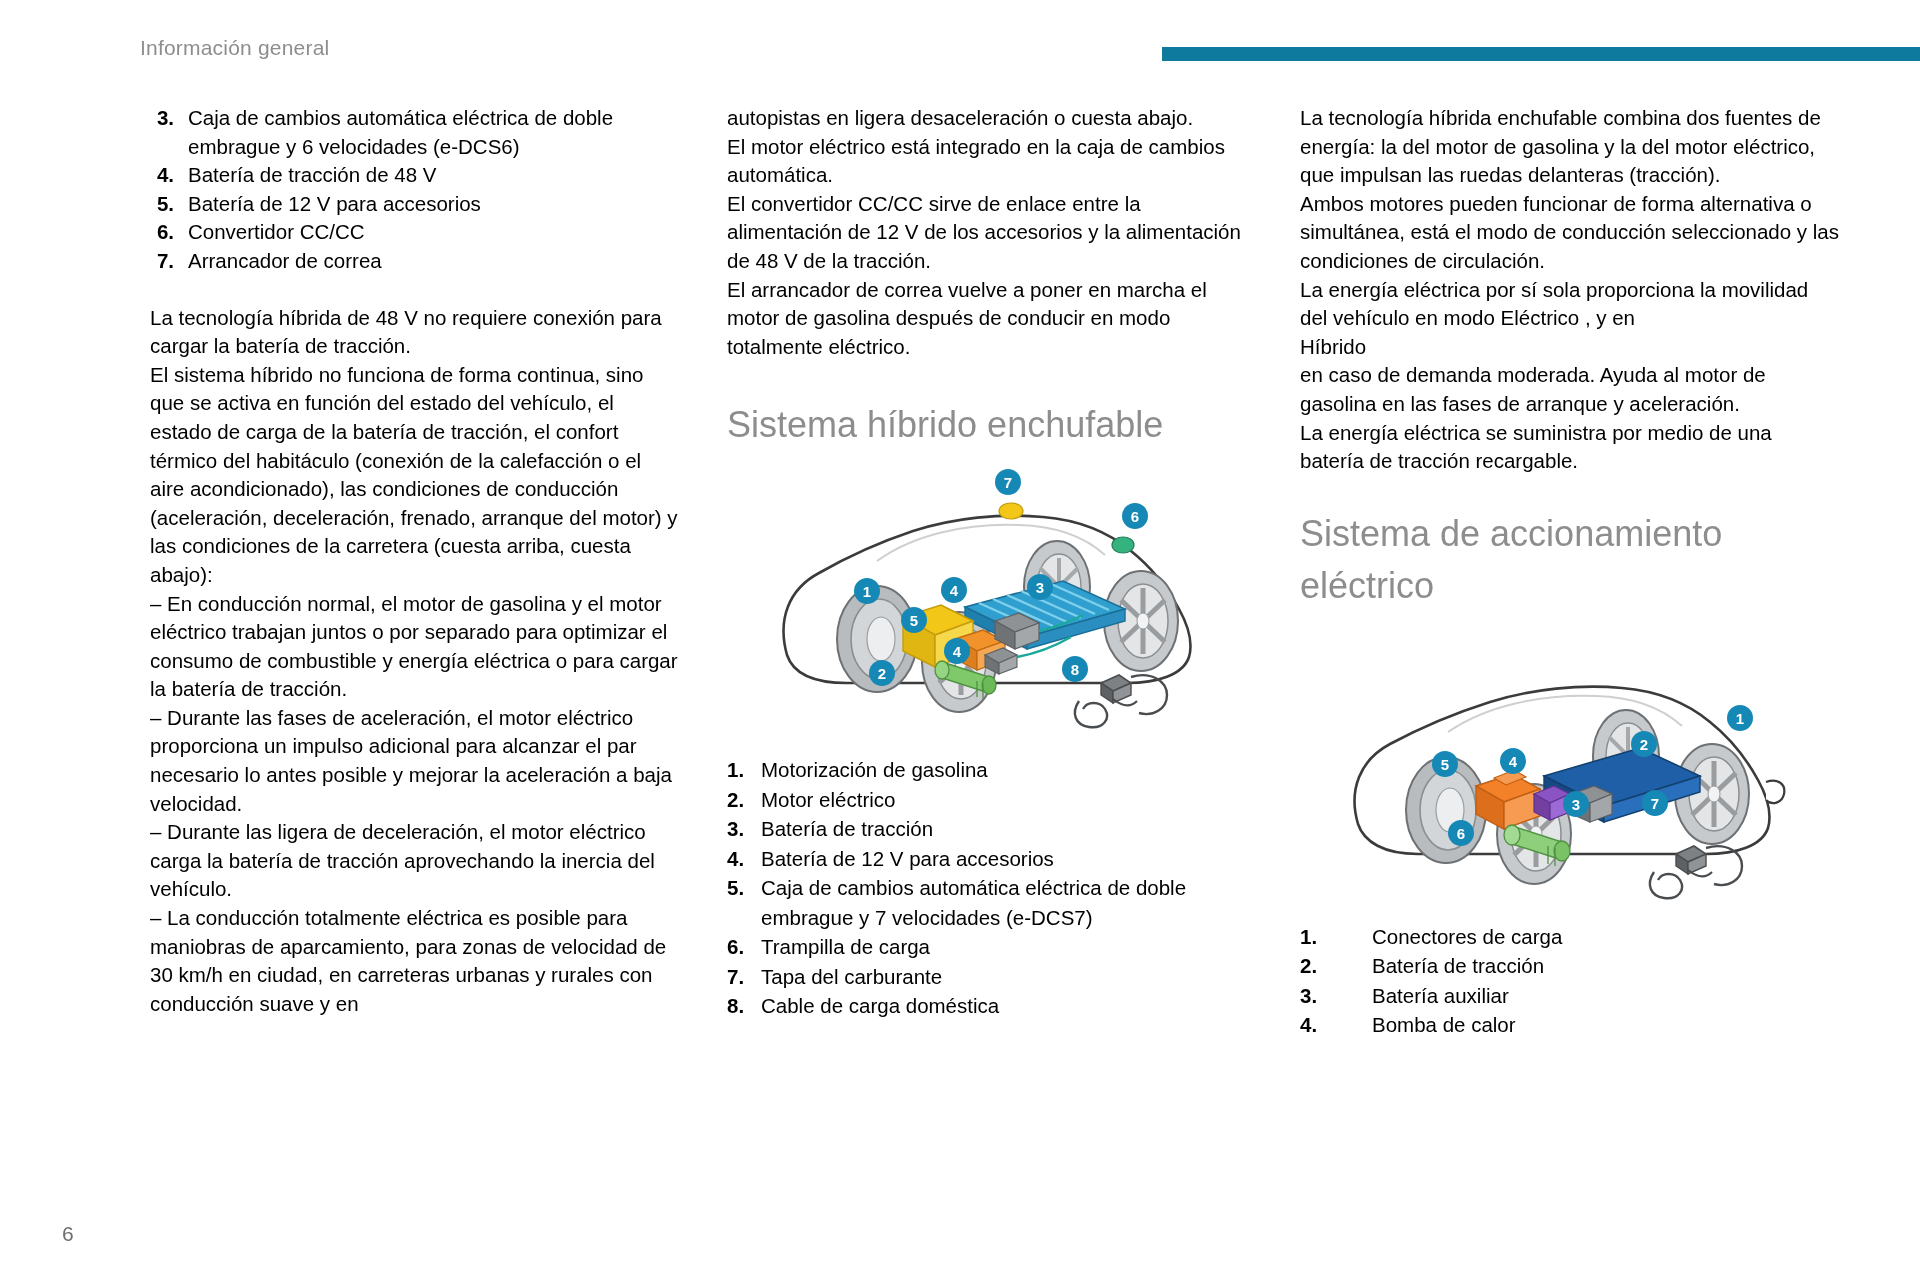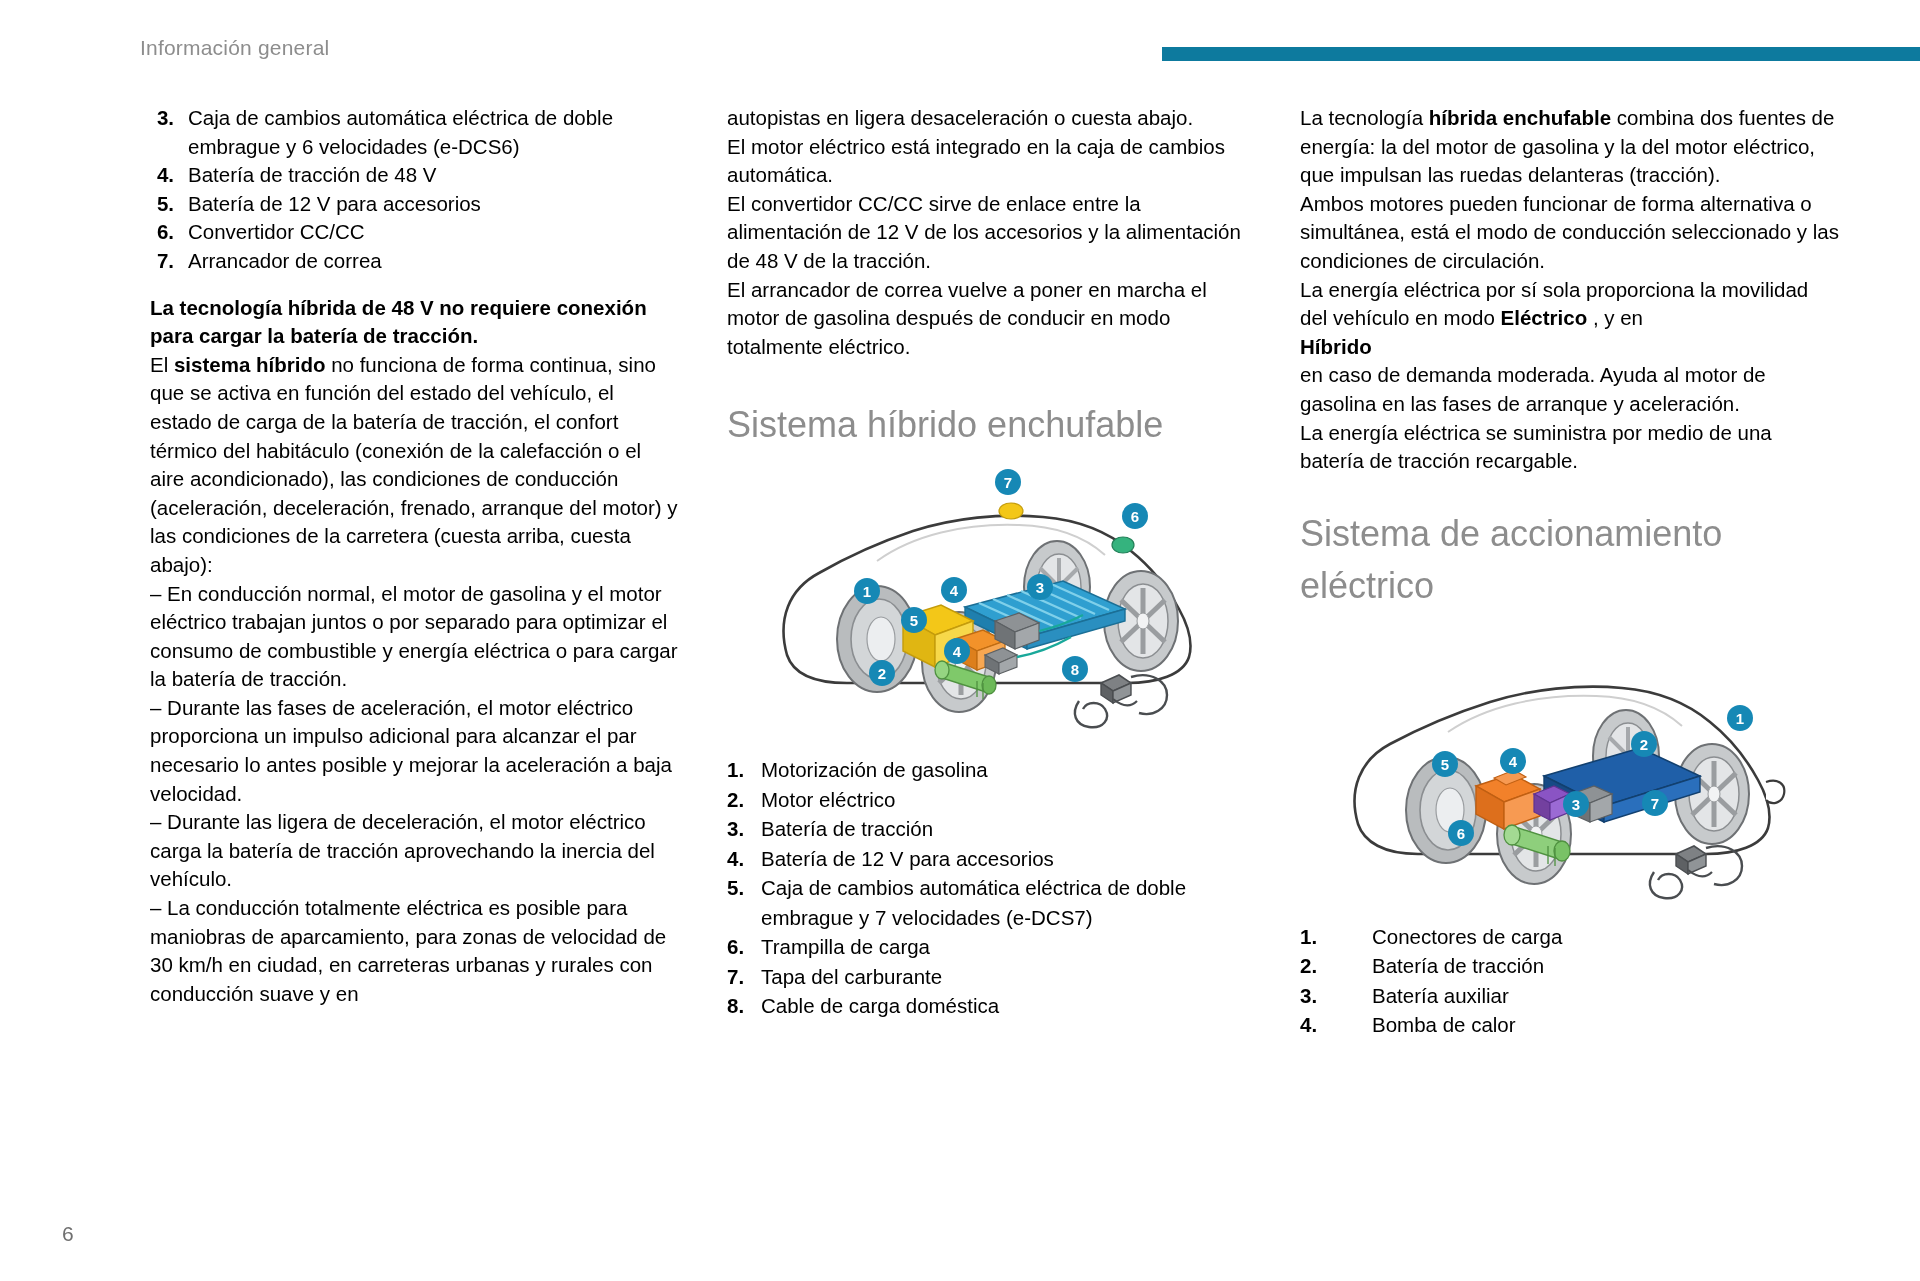--- a/index.html
+++ b/index.html
@@ -25,34 +25,34 @@
     background:#0d7a9e;
   }
 
   
   .col { position:absolute; top:104px; font-size:20.5px; line-height:28.6px; }
   .col-1 { left:150px; width:530px; }
   .col-2 { left:727px; width:520px; }
   .col-3 { left:1300px; width:540px; }
 
   p { margin:0; }
-  b, strong { font-weight:bold; }
+  b, strong { font-weight:normal; }
 
   
   .num-list { list-style:none; margin:0 0 0 0; padding:0; }
   .num-list li {
     display:flex; align-items:flex-start;
   }
   .num-list .n {
     font-weight:bold; width:38px; flex:0 0 38px; text-align:right;
     padding-right:14px;
   }
   .num-list .t { flex:1; }
 
-  .gap-before { margin-top:18px; }
+  .gap-before { margin-top:28px; }
 
   
   .section-heading {
     color:#8d8d8d;
     font-size:36px;
     line-height:52px;
     font-weight:normal;
     margin:0;
   }
 

